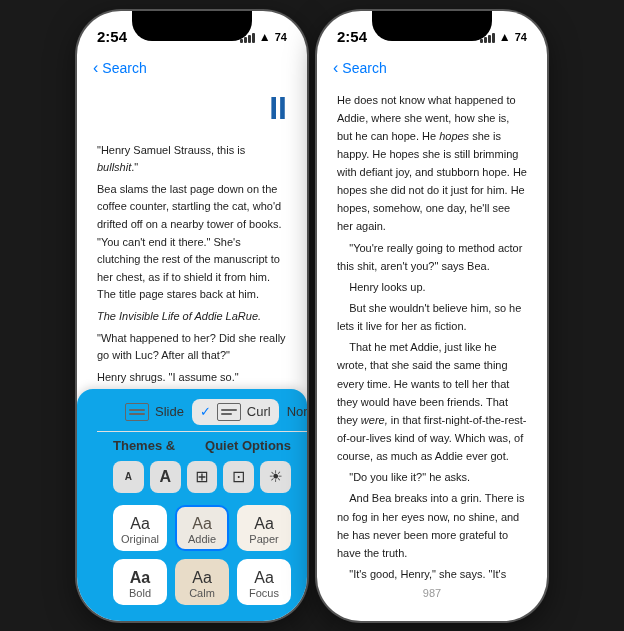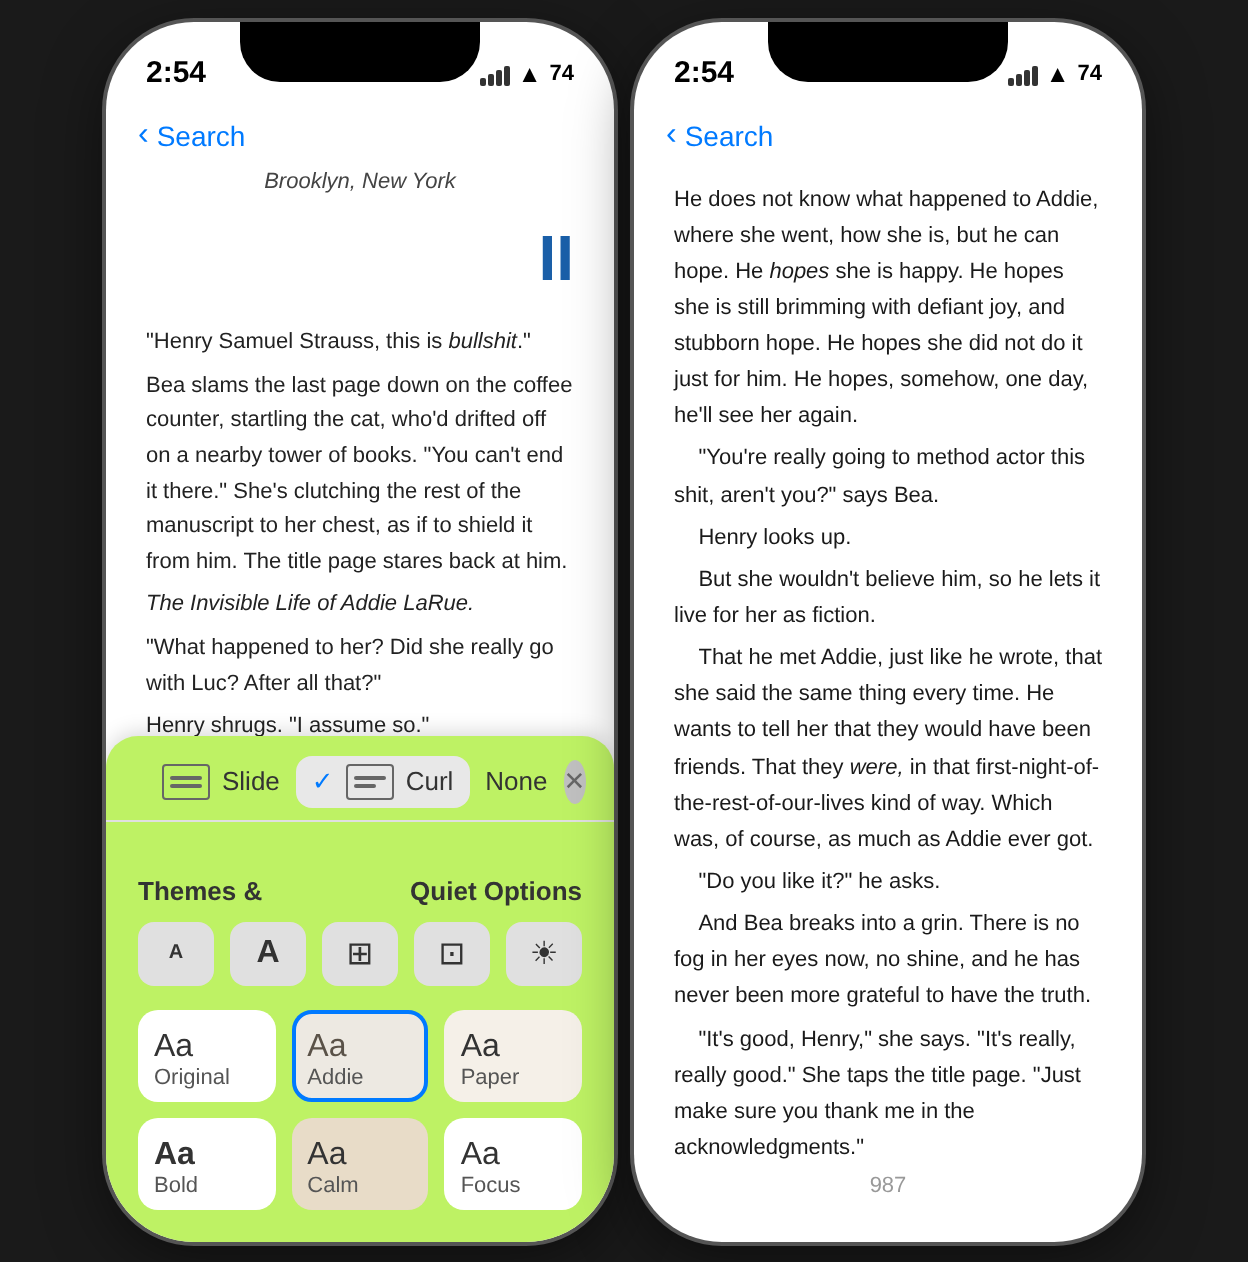--- a/index.html
+++ b/index.html
@@ -14,21 +14,21 @@
       overflow: hidden;
     }
 
     .phones-container {
       display: flex;
       gap: 10px;
       align-items: center;
     }
 
     .phone {
-      width: 254px;
+      width: 230px;
       height: 610px;
       background: #fff;
       border-radius: 44px;
       overflow: hidden;
       position: relative;
       box-shadow: 0 0 0 2px #555, 0 8px 30px rgba(0,0,0,0.5);
     }
 
     
     .status-bar {
@@ -115,23 +115,24 @@
     .book-text .italic {
       font-style: italic;
     }
 
     
     .bottom-panel {
       position: absolute;
       bottom: 0;
       left: 0;
       right: 0;
-      background: #bef264;
+      background: #0ea5e9;
       border-radius: 16px 16px 0 0;
       box-shadow: 0 -2px 10px rgba(0,0,0,0.15);
+      padding-left: 20px;
     }
 
     .scroll-options {
       display: flex;
       justify-content: space-around;
       align-items: center;
       padding: 10px 20px 6px;
       border-bottom: 1px solid #e0e0e0;
     }
 
@@ -188,21 +189,20 @@
       padding: 6px 16px 4px;
       display: flex;
       align-items: center;
       justify-content: space-between;
     }
 
     .themes-title {
       font-size: 13px;
       font-weight: 600;
       color: #333;
-      margin-top: 21px;
     }
 
     .font-controls {
       display: flex;
       align-items: center;
       justify-content: space-between;
       padding: 4px 16px 8px;
       gap: 6px;
     }
 
@@ -240,20 +240,21 @@
       gap: 8px;
       padding: 4px 16px 16px;
     }
 
     .theme-item {
       border-radius: 10px;
       border: 2px solid transparent;
       overflow: hidden;
       display: flex;
       flex-direction: column;
+      align-items: center;
       padding: 8px 6px 4px;
       cursor: pointer;
     }
 
     .theme-item.selected {
       border-color: #007AFF;
       background: #e8f0ff;
     }
 
     .theme-original { background: #fff; }
@@ -334,21 +335,20 @@
         <span>74</span>
       </div>
     </div>
 
     <div class="nav-bar">
       <span class="nav-back-arrow">‹</span>
       <span>Search</span>
     </div>
 
     <div class="book-content">
-      <div class="book-location">Brooklyn, New York</div>
       <div class="chapter-number">II</div>
       <div class="book-text">
         <p>"Henry Samuel Strauss, this is <em>bullshit</em>."</p>
         <p>Bea slams the last page down on the coffee counter, startling the cat, who'd drifted off on a nearby tower of books. "You can't end it there." She's clutching the rest of the manuscript to her chest, as if to shield it from him. The title page stares back at him.</p>
         <p class="italic">The Invisible Life of Addie LaRue.</p>
         <p>"What happened to her? Did she really go with Luc? After all that?"</p>
         <p>Henry shrugs. "I assume so."</p>
         <p>"You assume so?"</p>
 
       </div>

